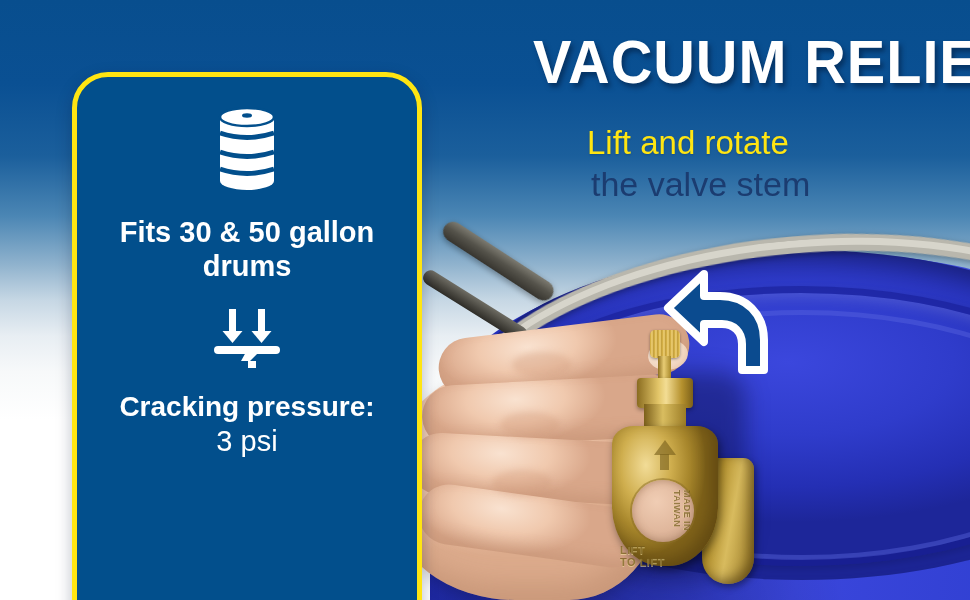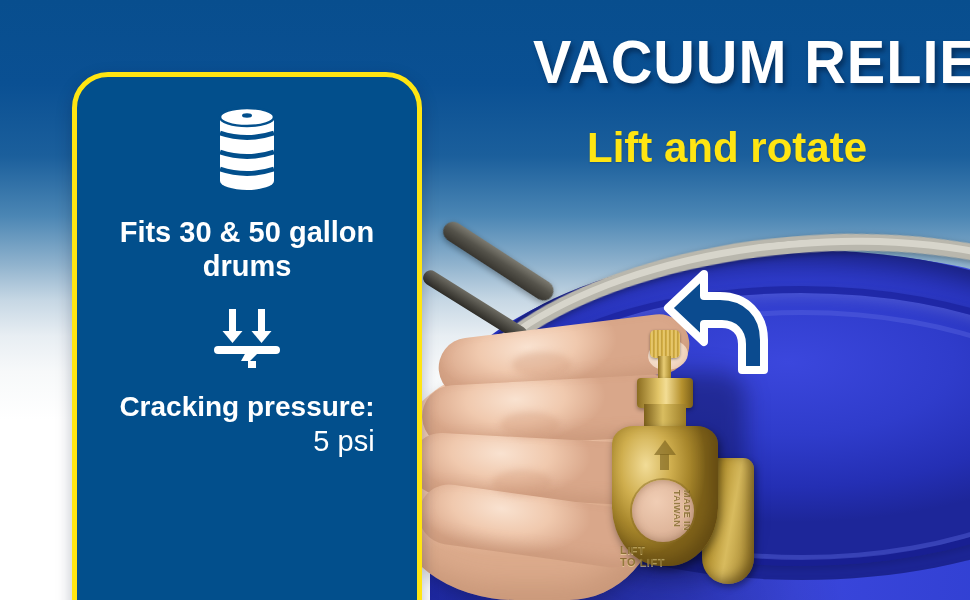--- a/index.html
+++ b/index.html
@@ -227,21 +227,21 @@
     font-size:62px; font-weight:bold;
     letter-spacing:1px;
     color:#ffffff;
     transform:scaleX(.93);
     transform-origin:0 0;
     text-shadow:3px 4px 5px rgba(0,26,58,.55);
     white-space:nowrap;
   }
   .sub1 {
     position:absolute; left:587px; top:124px;
-    font-size:42px; font-weight:bold;
+    font-size:33px; font-weight:normal;
     color:#ffe512;
     white-space:nowrap;
     text-shadow:0 1px 2px rgba(0,30,70,.22);
   }
   .sub2 {
     position:absolute; left:591px; top:165px;
     font-size:34px; font-weight:normal;
     color:#1b3c70;
     white-space:nowrap;
   }
@@ -261,21 +261,21 @@
     padding-top:30px;
   }
   .icon-drum { width:58px; height:84px; margin-bottom:24px; }
   .card-text {
     color:#ffffff; text-align:center; line-height:34px;
     font-size:29px; font-weight:bold;
     padding:0 14px;
   }
   .icon-pressure { width:74px; height:60px; margin:26px 0 20px; }
   .card-text2 {
-    color:#ffffff; text-align:right; line-height:35px;
+    color:#ffffff; text-align:center; line-height:35px;
     font-size:28px; font-weight:bold;
   }
   .card-text2 .light { font-weight:normal; font-size:29px; }
 </style>
 </head>
 <body>
 
 <div id="stage">
 
   <div id="photo">
@@ -324,20 +324,21 @@
     <div class="rotate-arrow">
       <svg viewBox="0 0 112 108" width="112" height="108" aria-hidden="true">
         <path d="M44 6 L8 40 L44 74 L44 56 L62 56 C74 56 82 64 82 76 L82 102 L104 102 L104 72
                  C104 46 86 28 60 28 L44 28 Z" fill="#0b4b8f" stroke="#ffffff" stroke-width="8" stroke-linejoin="round"></path>
       </svg>
     </div>
   </div>
 
   <div class="headline">VACUUM RELIEF</div>
   <div class="sub1">Lift and rotate</div>
+  <div class="sub2">the valve stem</div>
 
   <div class="card">
     <div class="card-inner">
 
       <div class="icon-drum">
         <svg viewBox="0 0 58 84" width="58" height="84" aria-hidden="true">
           <g fill="#ffffff">
             <ellipse cx="29" cy="10" rx="27" ry="9"></ellipse>
             <rect x="2" y="10" width="54" height="64"></rect>
             <ellipse cx="29" cy="74" rx="27" ry="9"></ellipse>
@@ -360,19 +361,19 @@
             <rect x="48" y="0" width="7" height="24"></rect>
             <polygon points="41.5,22 61.5,22 51.5,34"></polygon>
             <rect x="4" y="37" width="66" height="8" rx="4"></rect>
             <polygon points="36,43 49,43 40,52 46,52 46,59 38,59 38,52 31,52"></polygon>
           </g>
         </svg>
       </div>
 
       <div class="card-text2">
         <div>Cracking pressure:</div>
-        <div class="light">5 psi</div>
+        <div class="light">3 psi</div>
       </div>
 
     </div>
   </div>
 
 </div>
 
 </body></html>

